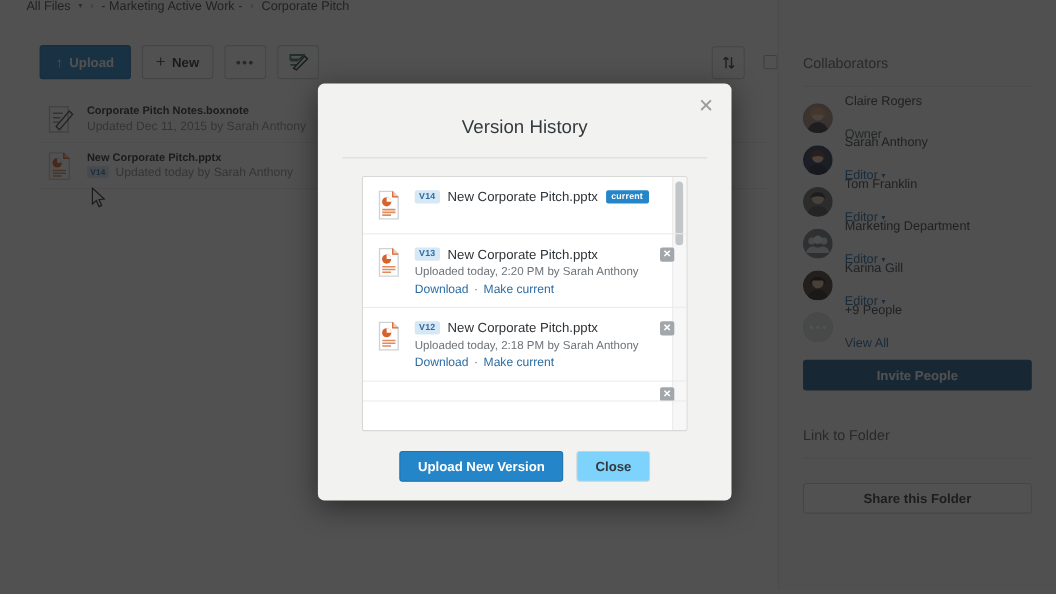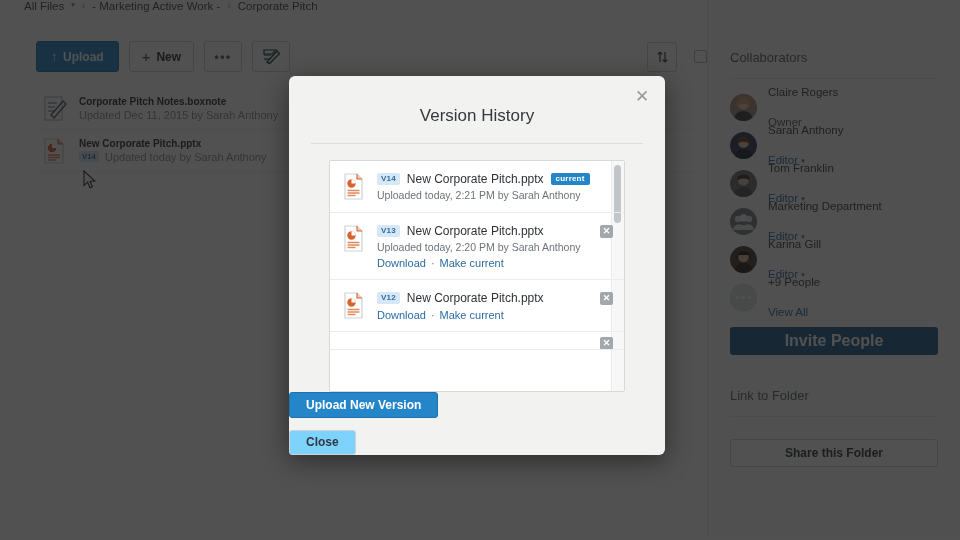--- a/index.html
+++ b/index.html
@@ -84,21 +84,21 @@
   }
   .collab-text { display:flex; flex-direction:column; gap:18px; }
   .collab-name { font-size:11.5px; color:#3d4349; }
   .collab-role { font-size:11.5px; color:#555b61; }
   .collab-role.link { color:#2d6ca3; }
   .role-caret { font-size:7px; position:relative; top:-1px; }
 
   .invite-btn {
     margin-top:11px; height:28px; background:#1f5f8f; border-radius:3px;
     display:flex; align-items:center; justify-content:center;
-    color:#fff; font-size:16px; font-weight:bold;
+    color:#fff; font-size:12px; font-weight:bold;
   }
   .link-title { font-size:13px; color:#5e646a; margin-top:33px; }
   .share-btn {
     margin-top:22px; height:28px; background:#fff; border:1px solid #ccd2d8;
     border-radius:3px; display:flex; align-items:center; justify-content:center;
     color:#33383d; font-size:12px; font-weight:bold;
   }
 
   
   .overlay { position:absolute; inset:0; background:rgba(20,20,20,0.74); }
@@ -156,21 +156,21 @@
   .ver-scroll {
     position:absolute; right:3px; top:4px; width:7px; height:58px;
     background:#c3c6c9; border-radius:4px;
   }
   .ver-scroll-track {
     position:absolute; right:0px; top:0; width:13px; height:100%;
     background:#f7f7f7; border-left:1px solid #ececec;
   }
 
   .modal-footer {
-    height:63px; display:flex; align-items:flex-start; justify-content:center; gap:12px;flex-direction:column;
+    height:63px; display:flex; align-items:center; justify-content:center; gap:12px;
   }
   .mbtn {
     height:28px; border-radius:3px; font-size:12px; font-weight:bold;
     display:flex; align-items:center; justify-content:center; padding:0 16px;
   }
   .mbtn-primary { background:#2485c9; color:#fff; border:1px solid #1f72ae; }
   .mbtn-secondary { background:#7dd3fc; color:#33383d; border:1px solid #ccd2d8; }
 
   
   .cursor { position:absolute; left:83px; top:170px; width:14px; height:20px; }
@@ -397,21 +397,20 @@
             <path d="M9.5 11.5 L9.5 7.3 A4.2 4.2 0 0 1 13.7 11.5 Z" fill="#fff"></path>
             <path d="M5.5 18.5 H17.5 M5.5 21 H17.5 M5.5 23.5 H13.5" stroke="#e08a5e" stroke-width="1.5"></path>
           </svg>
         </div>
         <div class="ver-body">
           <div class="ver-line1">
             <span class="vbadge">V14</span>
             <span class="ver-name">New Corporate Pitch.pptx</span>
             <span class="cur-badge">current</span>
           </div>
-          <div class="ver-sub">Uploaded today, 2:21 PM by Sarah Anthony</div>
         </div>
       </div>
 
       <div class="ver-row">
         <div class="ver-del">✕</div>
         <div class="ver-icon">
           <svg width="25" height="30" viewBox="0 0 25 30">
             <path d="M3 2 H15 L20 7 V27 H3 Z" fill="#fff" stroke="#cdd2d6" stroke-width="1.2"></path>
             <path d="M15 2 V7 H20" fill="#f3cbb3" stroke="#d8622c" stroke-width="1.1"></path>
             <circle cx="9.5" cy="11.5" r="4.2" fill="#d8622c"></circle>
@@ -442,20 +441,21 @@
             <circle cx="9.5" cy="11.5" r="4.2" fill="#d8622c"></circle>
             <path d="M9.5 11.5 L9.5 7.3 A4.2 4.2 0 0 1 13.7 11.5 Z" fill="#fff"></path>
             <path d="M5.5 18.5 H17.5 M5.5 21 H17.5 M5.5 23.5 H13.5" stroke="#e08a5e" stroke-width="1.5"></path>
           </svg>
         </div>
         <div class="ver-body">
           <div class="ver-line1">
             <span class="vbadge">V12</span>
             <span class="ver-name">New Corporate Pitch.pptx</span>
           </div>
+          <div class="ver-sub">Uploaded today, 2:18 PM by Sarah Anthony</div>
           <div class="ver-actions">
             <span>Download</span>
             <span class="dot">·</span>
             <span>Make current</span>
           </div>
         </div>
       </div>
 
       <div class="ver-row partial">
         <div class="ver-del" style="top:5px">✕</div>

